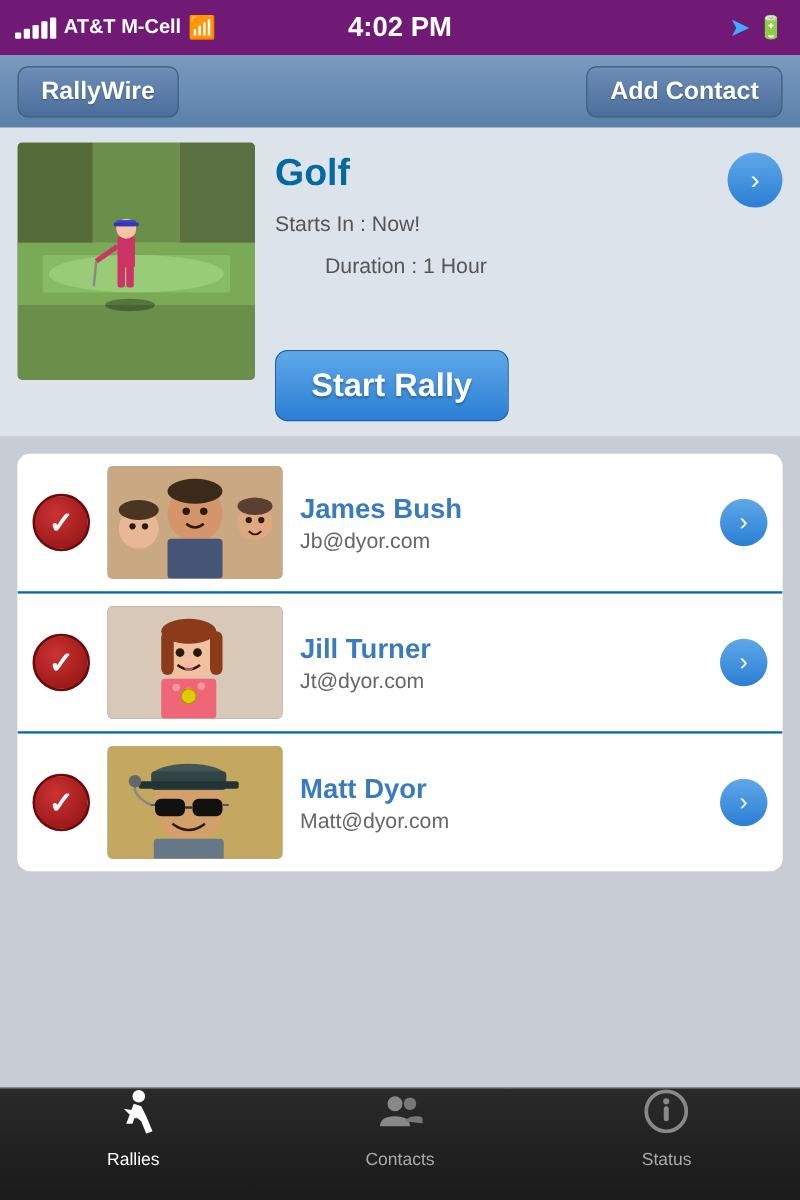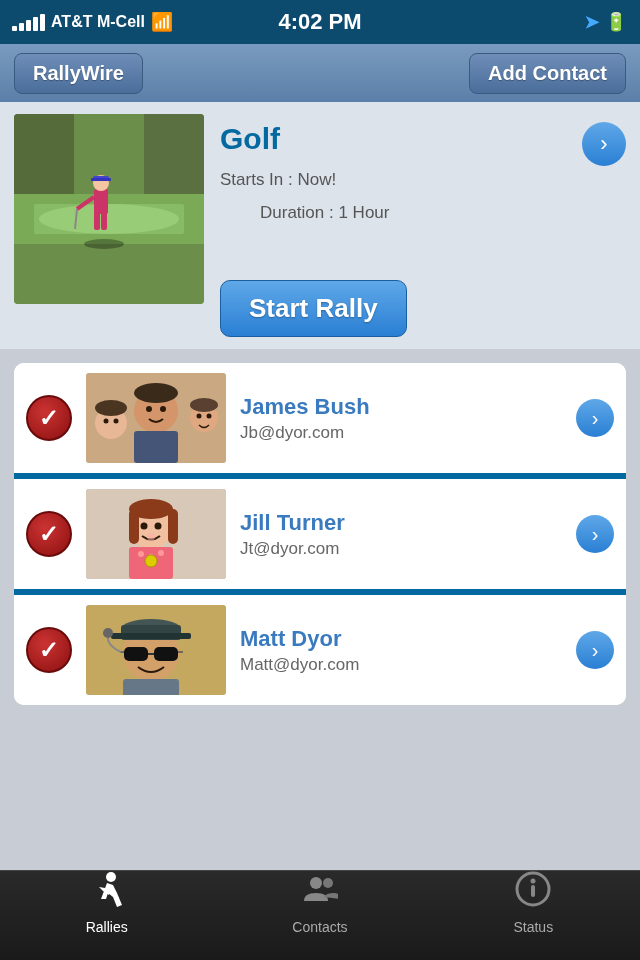--- a/index.html
+++ b/index.html
@@ -9,21 +9,21 @@
       height: 960px;
       font-family: -apple-system, 'Helvetica Neue', Helvetica, Arial, sans-serif;
       background: #c8cdd5;
       overflow: hidden;
       position: relative;
     }
 
     
     #status-bar {
       height: 44px;
-      background: #0c4a6e;
+      background: #701a75;
       display: flex;
       align-items: center;
       justify-content: space-between;
       padding: 0 12px;
       color: white;
       font-size: 18px;
       font-weight: 600;
     }
     .status-left { display: flex; align-items: center; gap: 6px; }
     .status-time { font-size: 22px; font-weight: 600; position: absolute; left: 50%; transform: translateX(-50%); }
@@ -131,21 +131,21 @@
     .contacts-group {
       background: white;
       border-radius: 10px;
       overflow: hidden;
     }
     .contact-row {
       display: flex;
       align-items: center;
       padding: 10px 12px;
       gap: 14px;
-      border-bottom: 6px solid #0369a1;
+      border-bottom: 2px solid #0369a1;
       background: white;
     }
     .contact-row:last-child { border-bottom: none; }
 
     .check-circle {
       width: 46px;
       height: 46px;
       background: radial-gradient(circle at 40% 35%, #cc3333, #8b1010);
       border-radius: 50%;
       display: flex;

